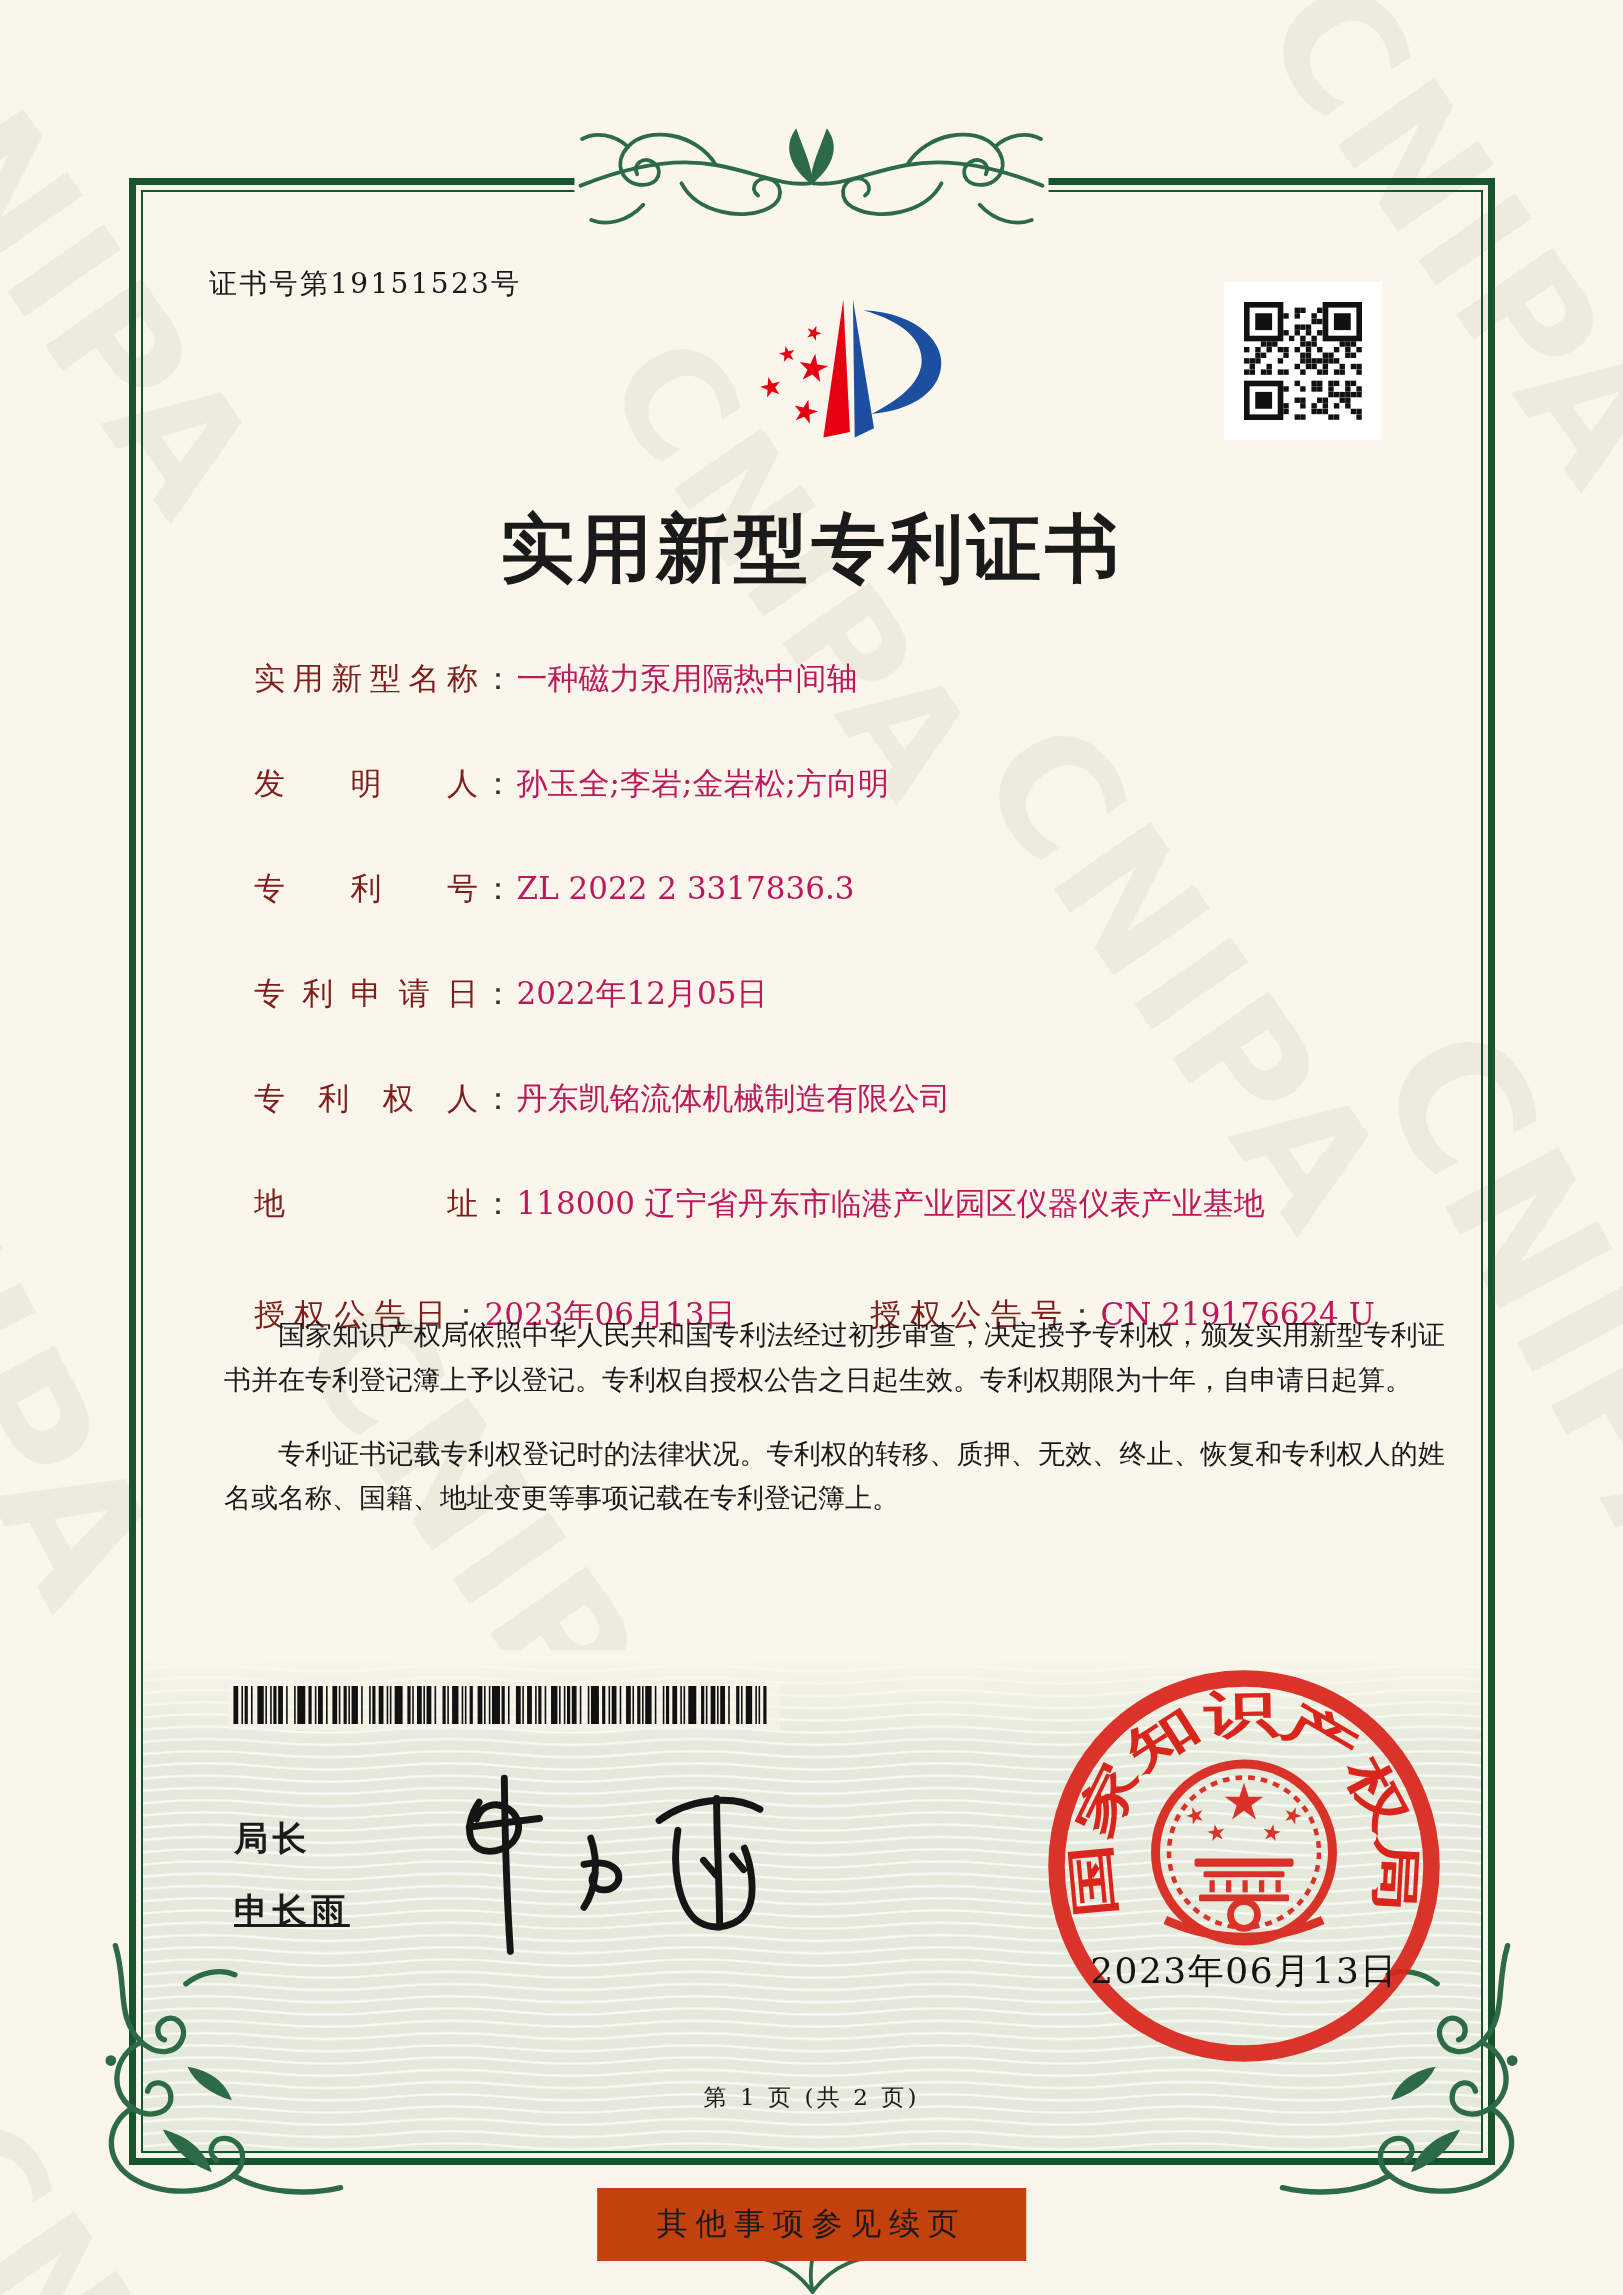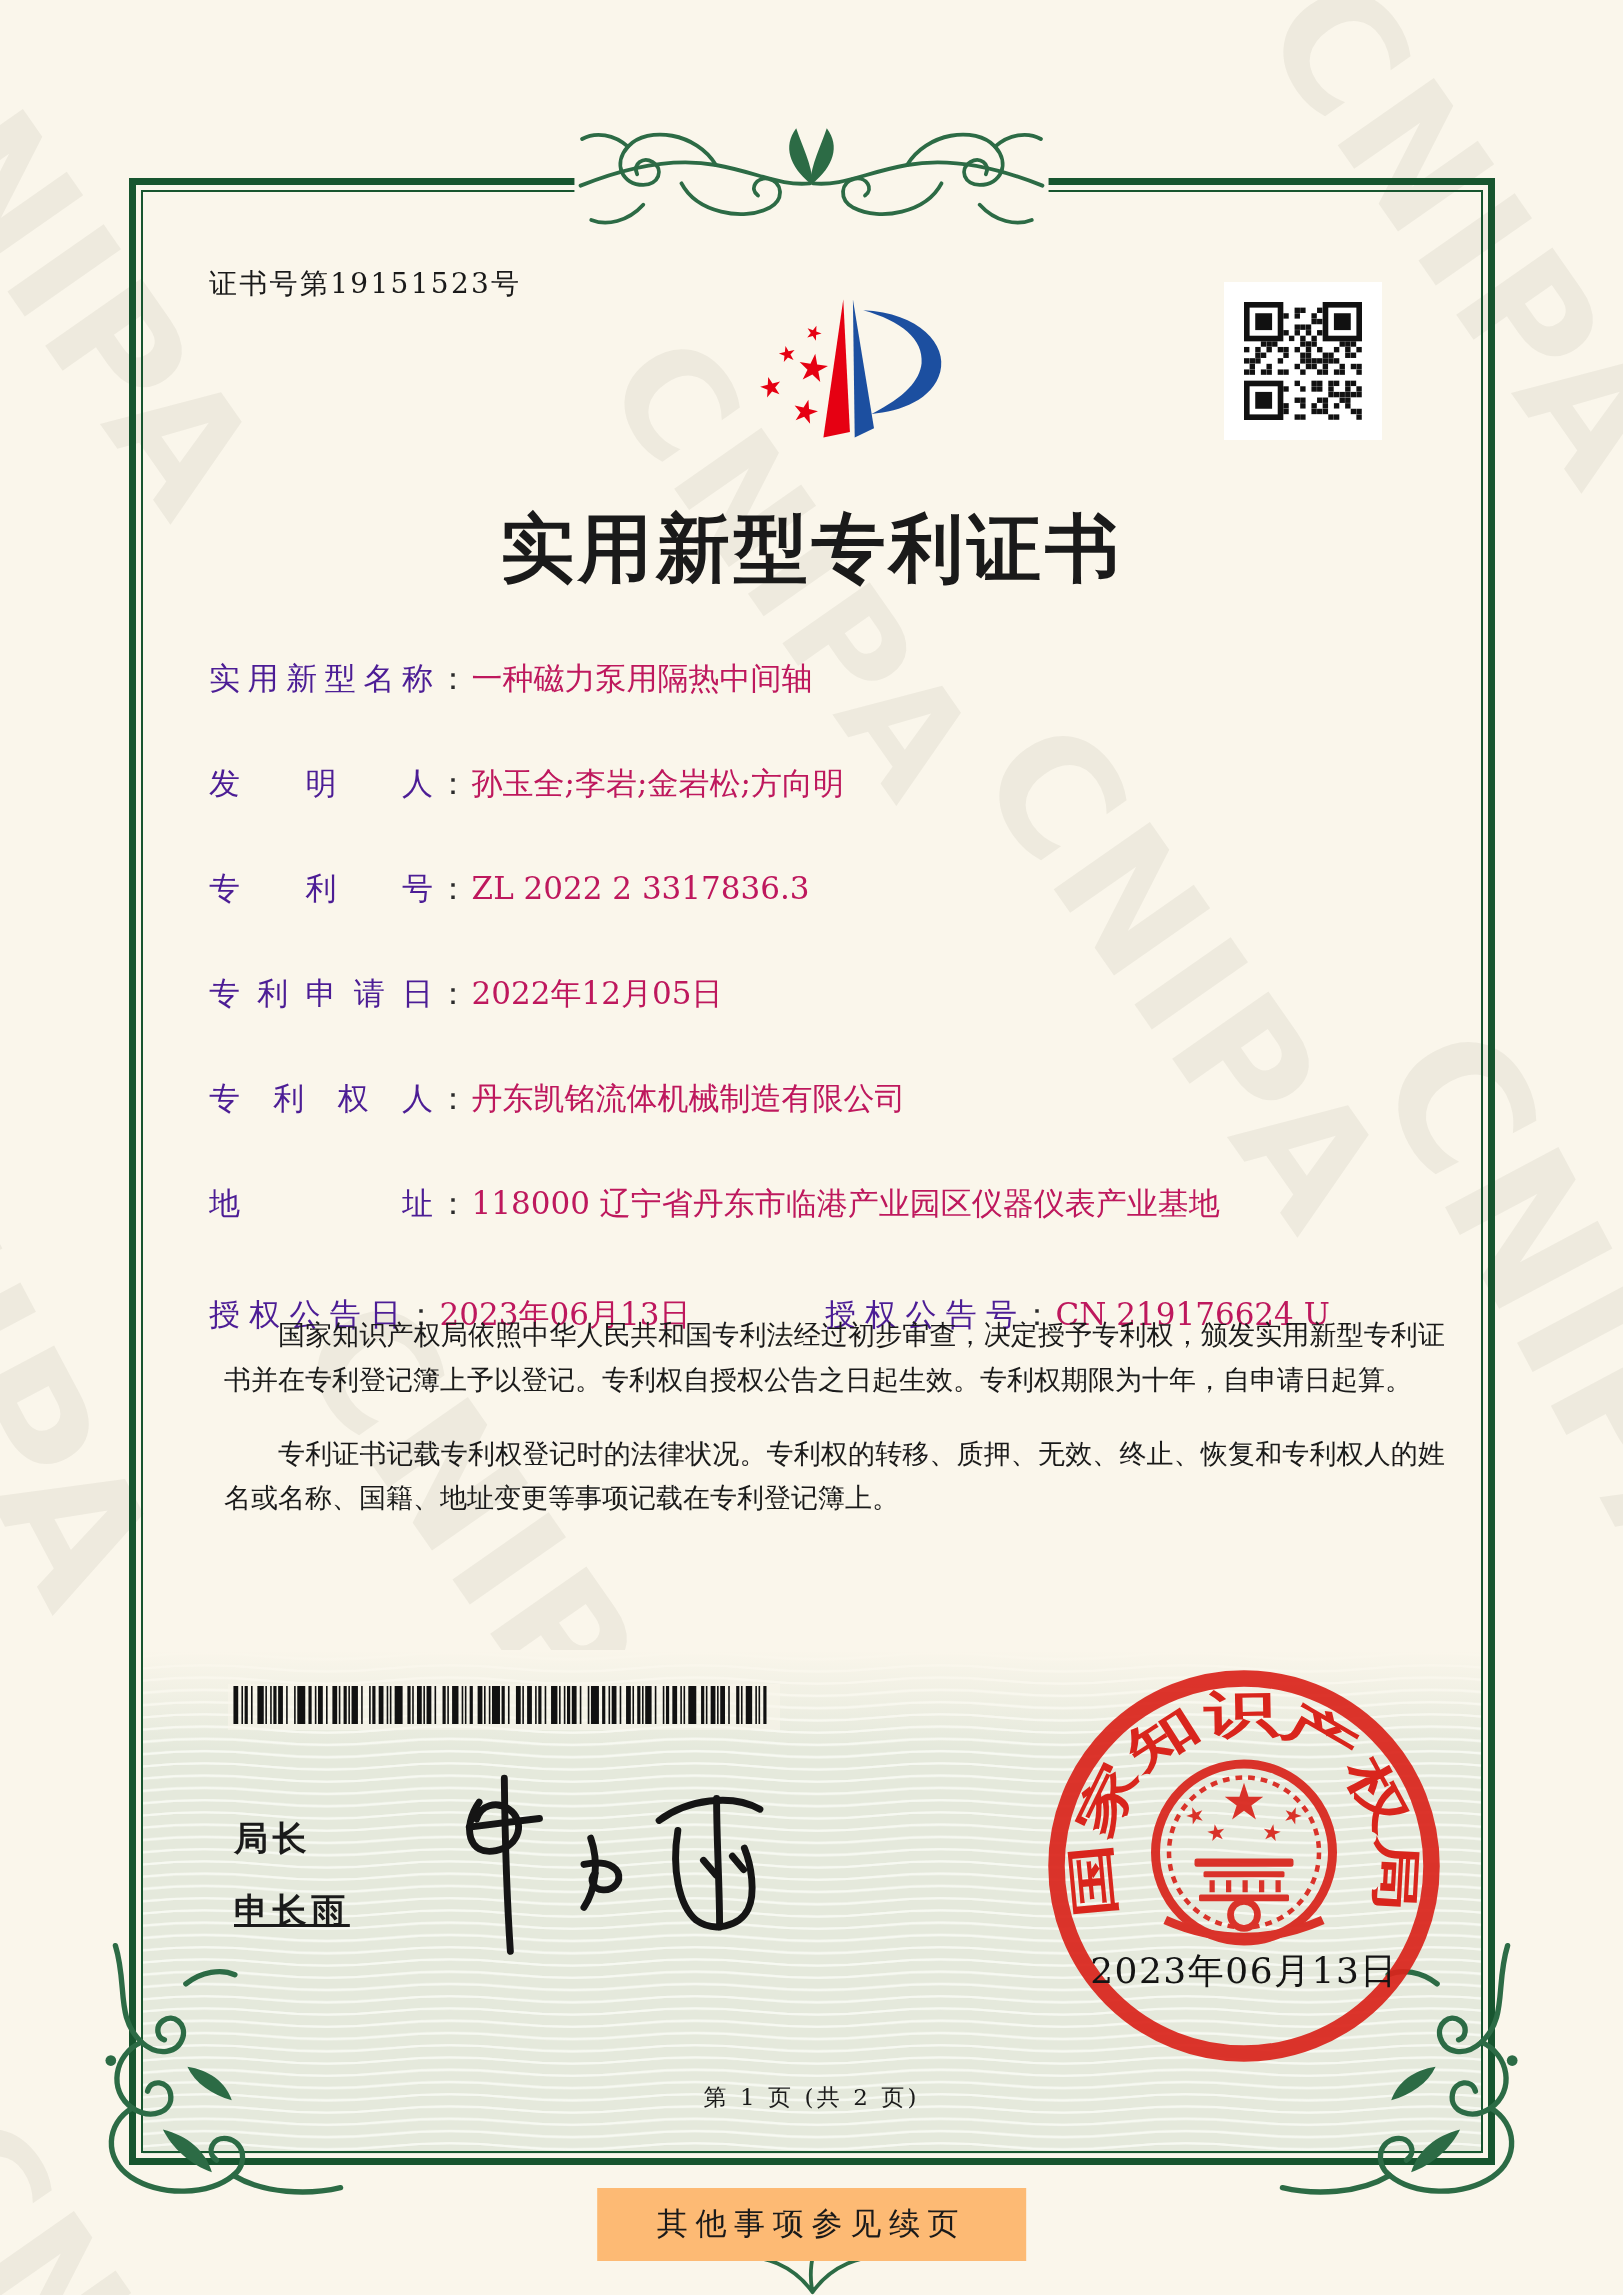--- a/index.html
+++ b/index.html
@@ -19,42 +19,42 @@
   
   .certno{position:absolute;left:209px;top:265px;font-size:28px;letter-spacing:2.3px;z-index:3;}
   .logo{position:absolute;left:721px;top:268px;z-index:3;}
   .qrbox{position:absolute;left:1224px;top:282px;width:158px;height:158px;background:#ffffff;
          display:flex;align-items:center;justify-content:center;z-index:3;}
   .title{position:absolute;left:0;top:500px;width:100%;text-align:center;font-size:74px;
          font-weight:bold;letter-spacing:3.8px;z-index:3;}
   
   .frow{position:absolute;left:209px;font-size:31px;white-space:nowrap;z-index:3;}
   .f-label{display:inline-block;width:224px;text-align:justify;text-align-last:justify;
-           vertical-align:baseline;color:#4c1d95;}
+           vertical-align:baseline;color:#7f1d1d;margin-left:45px;}
   .f-label.sm{width:192px;}
   .f-colon{display:inline-block;width:34px;text-align:left;padding-left:4.6px;color:#2b2b2b;}
   .f-value{color:#be185d;}
   .addr2{position:absolute;left:485px;font-size:31px;z-index:3;white-space:nowrap;}
   .grant-right{position:absolute;left:616px;top:0;}
   
   .legal{position:absolute;left:224px;top:1313px;width:1221px;font-size:27px;line-height:1.66;
          text-align:justify;z-index:3;}
   .legal p{margin:0 0 29px 0;text-indent:2em;}
   
   .barcode{position:absolute;left:228px;top:1684px;z-index:3;background:rgba(250,246,235,.55);padding:2.3px 3.1px;}
   
   .office{position:absolute;left:209px;font-size:34px;font-weight:bold;z-index:3;
           font-family:"DejaVu Sans","Liberation Sans",sans-serif;letter-spacing:4.6px;margin-left:25px;}
   .sig{position:absolute;left:391px;top:1747px;z-index:3;}
   
   .seal{position:absolute;left:1034px;top:1656px;z-index:4;}
   
   .pageind{position:absolute;left:0;top:2082px;width:100%;text-align:center;font-size:23px;
            letter-spacing:3.1px;z-index:3;}
-  .note{position:absolute;left:50%;top:2188px;transform:translateX(-50%);background:#fdba74;
+  .note{position:absolute;left:50%;top:2188px;transform:translateX(-50%);background:#c2410c;
         padding:15.3px 60px;font-size:31px;letter-spacing:7.7px;z-index:5;white-space:nowrap;}
 </style>
 </head>
 <body>
 
 <div id="page">
 
   <div class="wm" style="left:-31px;top:-23px;font-size:161px;transform:rotate(55deg);">CNIPA</div>
   <div class="wm" style="left:1380px;top:-54px;font-size:161px;transform:rotate(55deg);">CNIPA</div>
   <div class="wm" style="left:713px;top:307px;font-size:146px;transform:rotate(55deg);">CNIPA</div>

